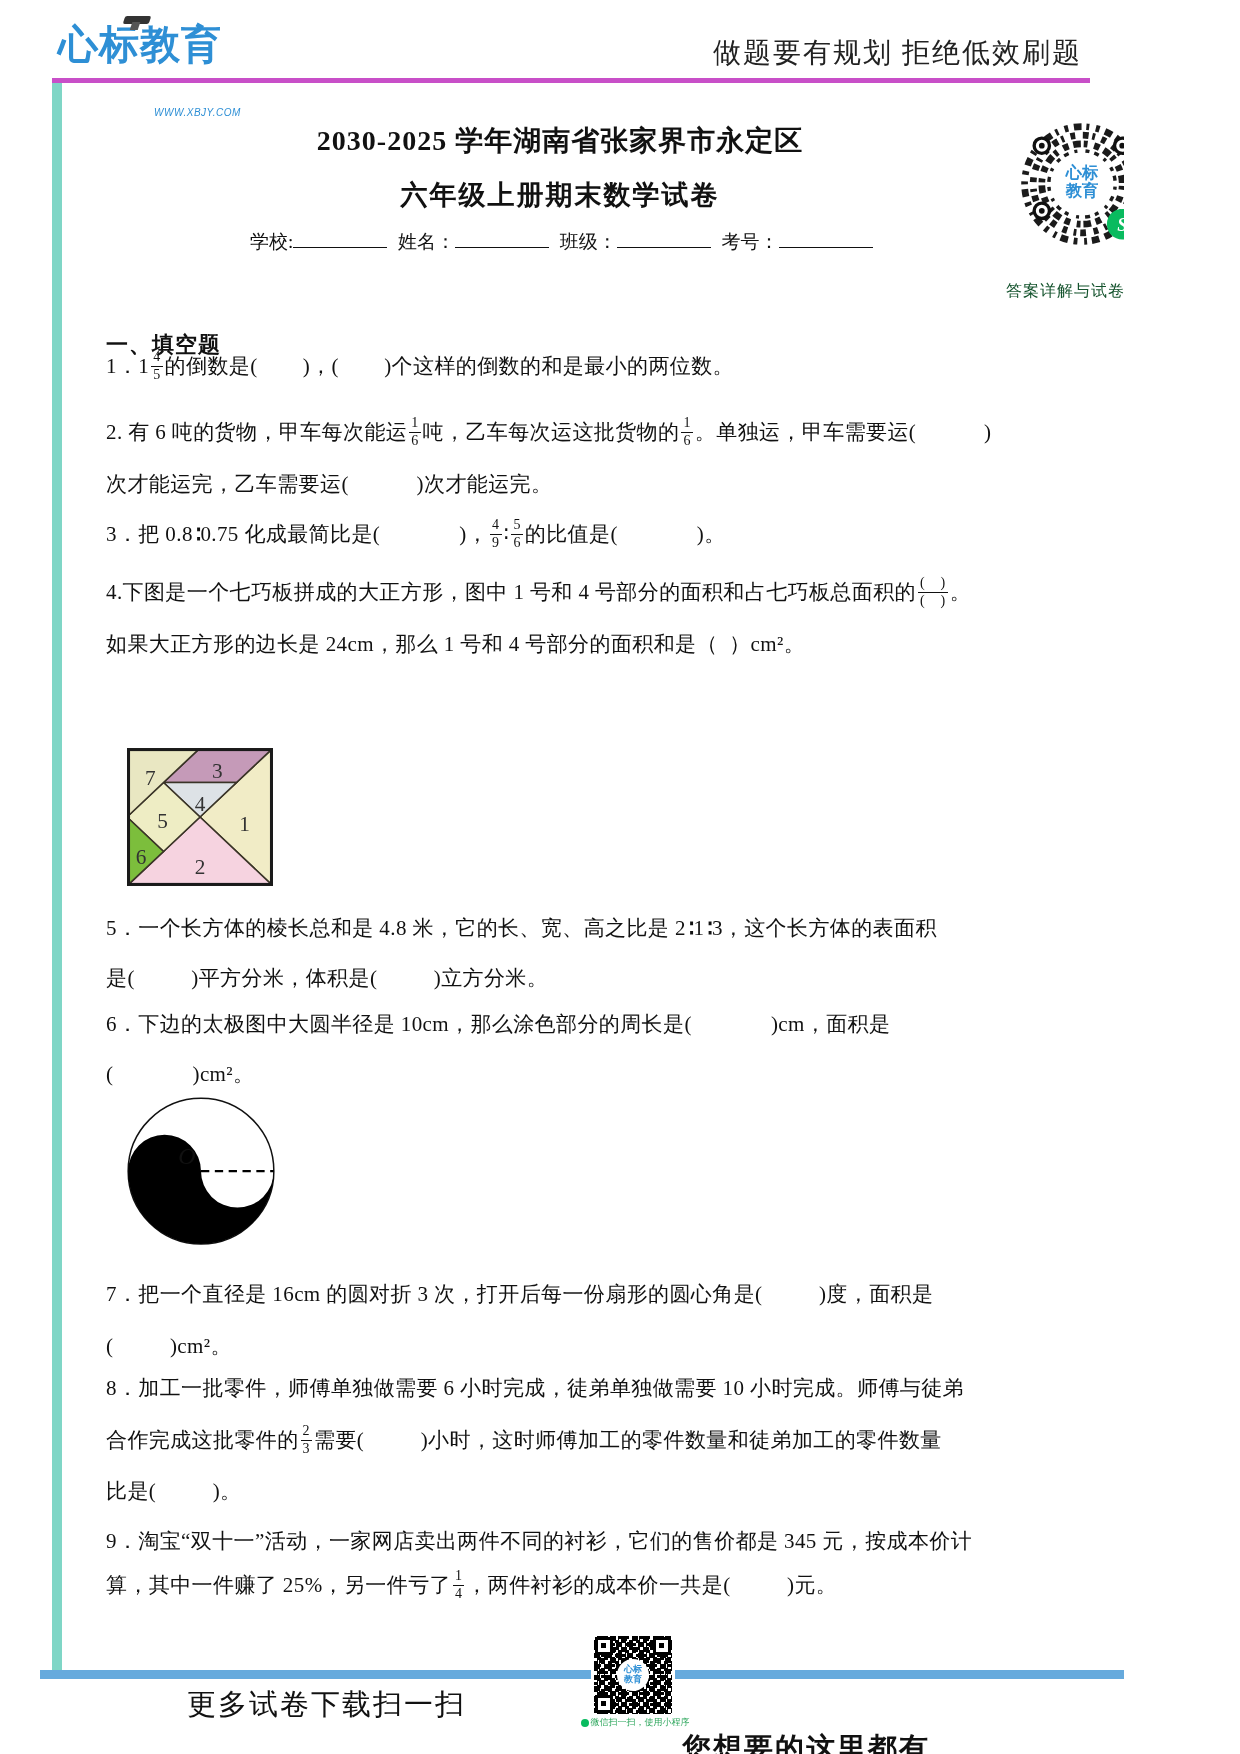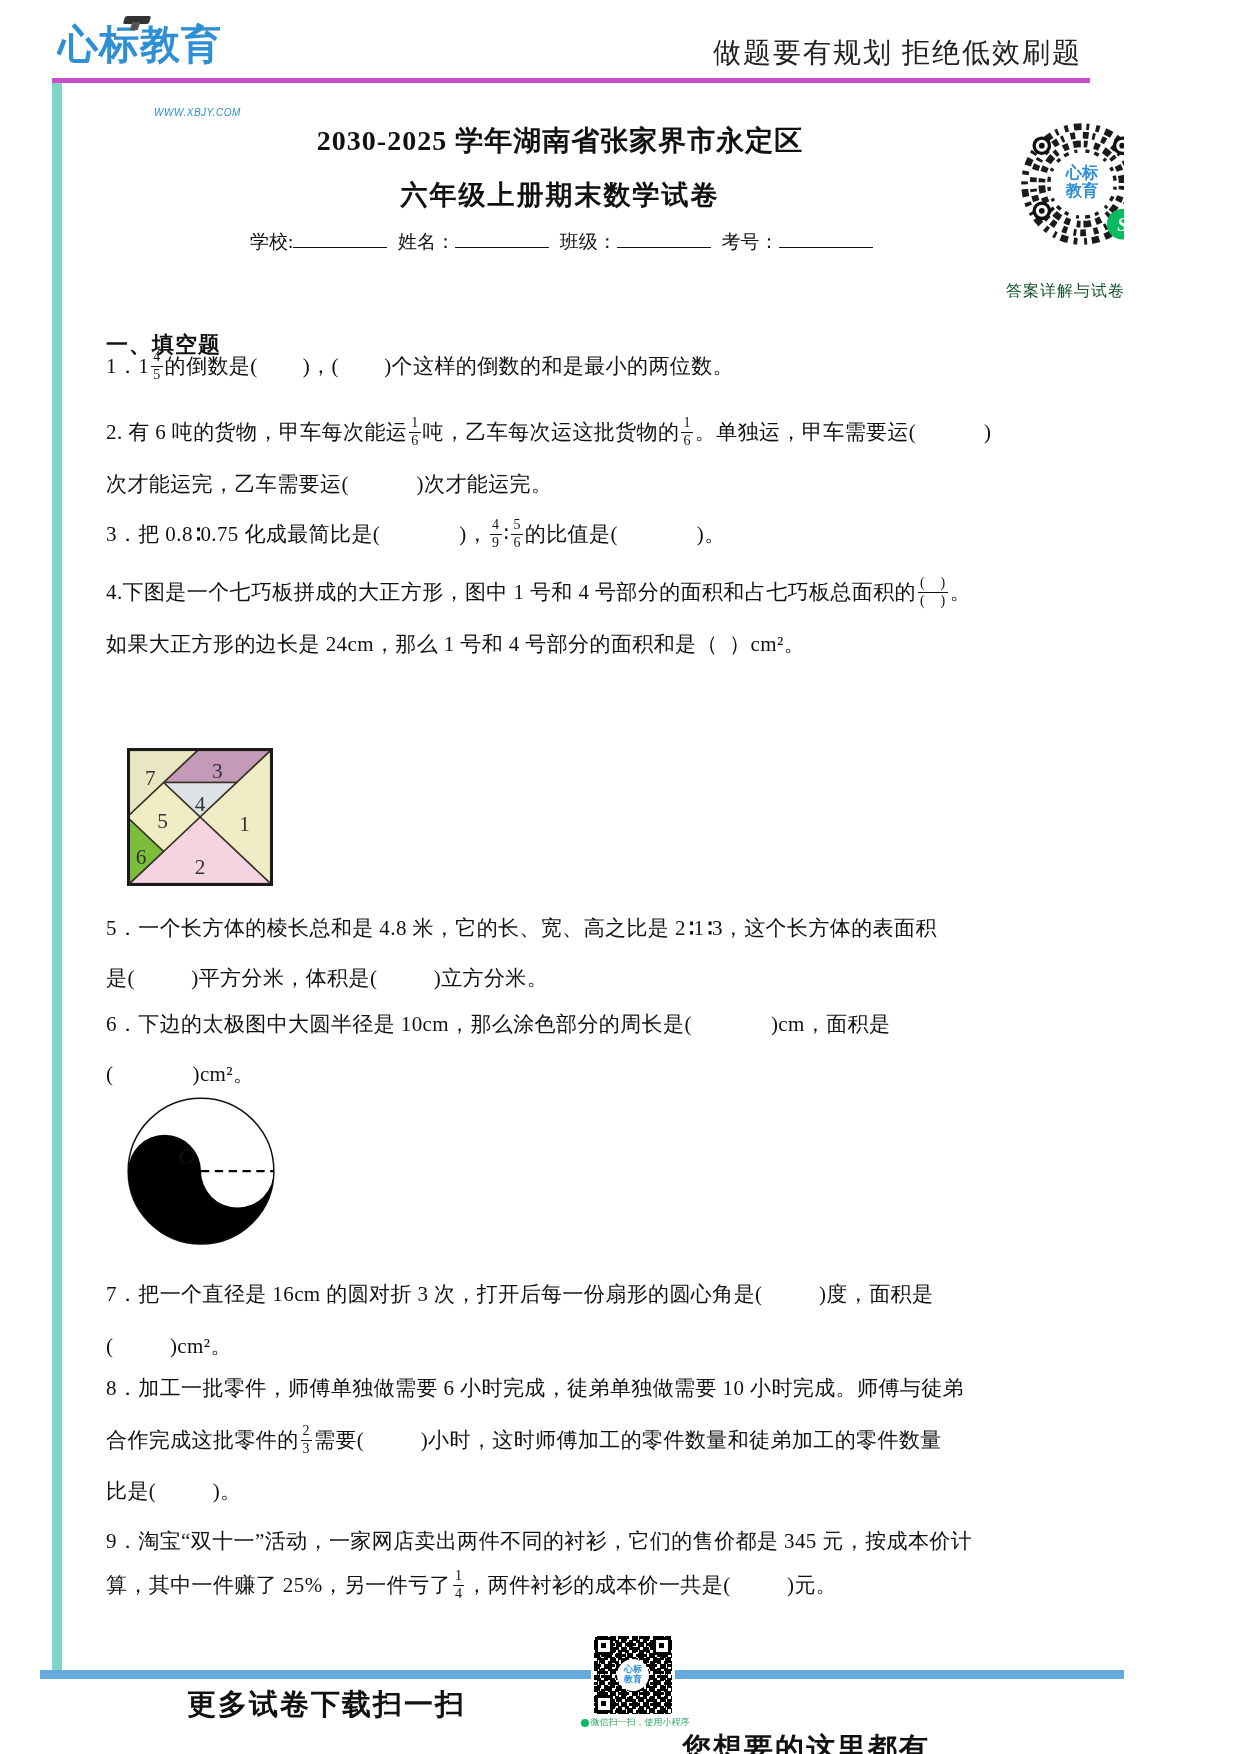--- a/index.html
+++ b/index.html
@@ -44,21 +44,21 @@
   .frac{display:inline-flex;flex-direction:column;align-items:center;vertical-align:middle;
         font-size:14px;line-height:1.15;margin:0 2px;}
   .frac .den{border-top:1.4px solid #111;padding:0 2px;}
   .frac .num{padding:0 2px;}
 
   
   .tangram{position:absolute;left:127px;top:748px;width:146px;height:138px;}
   .taiji{position:absolute;left:118px;top:1090px;width:166px;height:166px;}
 
   
-  .footer-left{position:absolute;right:658px;top:1685px;font-size:29px;font-weight:bold;
+  .footer-left{position:absolute;right:658px;top:1685px;font-size:29px;font-weight:normal;
                font-family:"Liberation Sans","DejaVu Sans",sans-serif;letter-spacing:2px;}
   .footer-right{position:absolute;left:682px;top:1685px;font-size:29px;font-weight:bold;
                font-family:"Liberation Sans","DejaVu Sans",sans-serif;letter-spacing:2px;margin-top:44px;}
   .footer-qr{position:absolute;left:594px;top:1636px;width:78px;height:78px;background:#fff;
     background-image:
       repeating-conic-gradient(#000 0% 25%, transparent 0% 50%),
       repeating-conic-gradient(#000 0% 25%, #fff 0% 50%);
     background-size:7px 7px,11px 11px;outline:3px solid #fff;}
   .finder{position:absolute;width:18px;height:18px;border:3.5px solid #000;background:#fff;box-sizing:border-box;}
   .finder:after{content:"";position:absolute;left:3px;top:3px;width:5px;height:5px;background:#000;}

